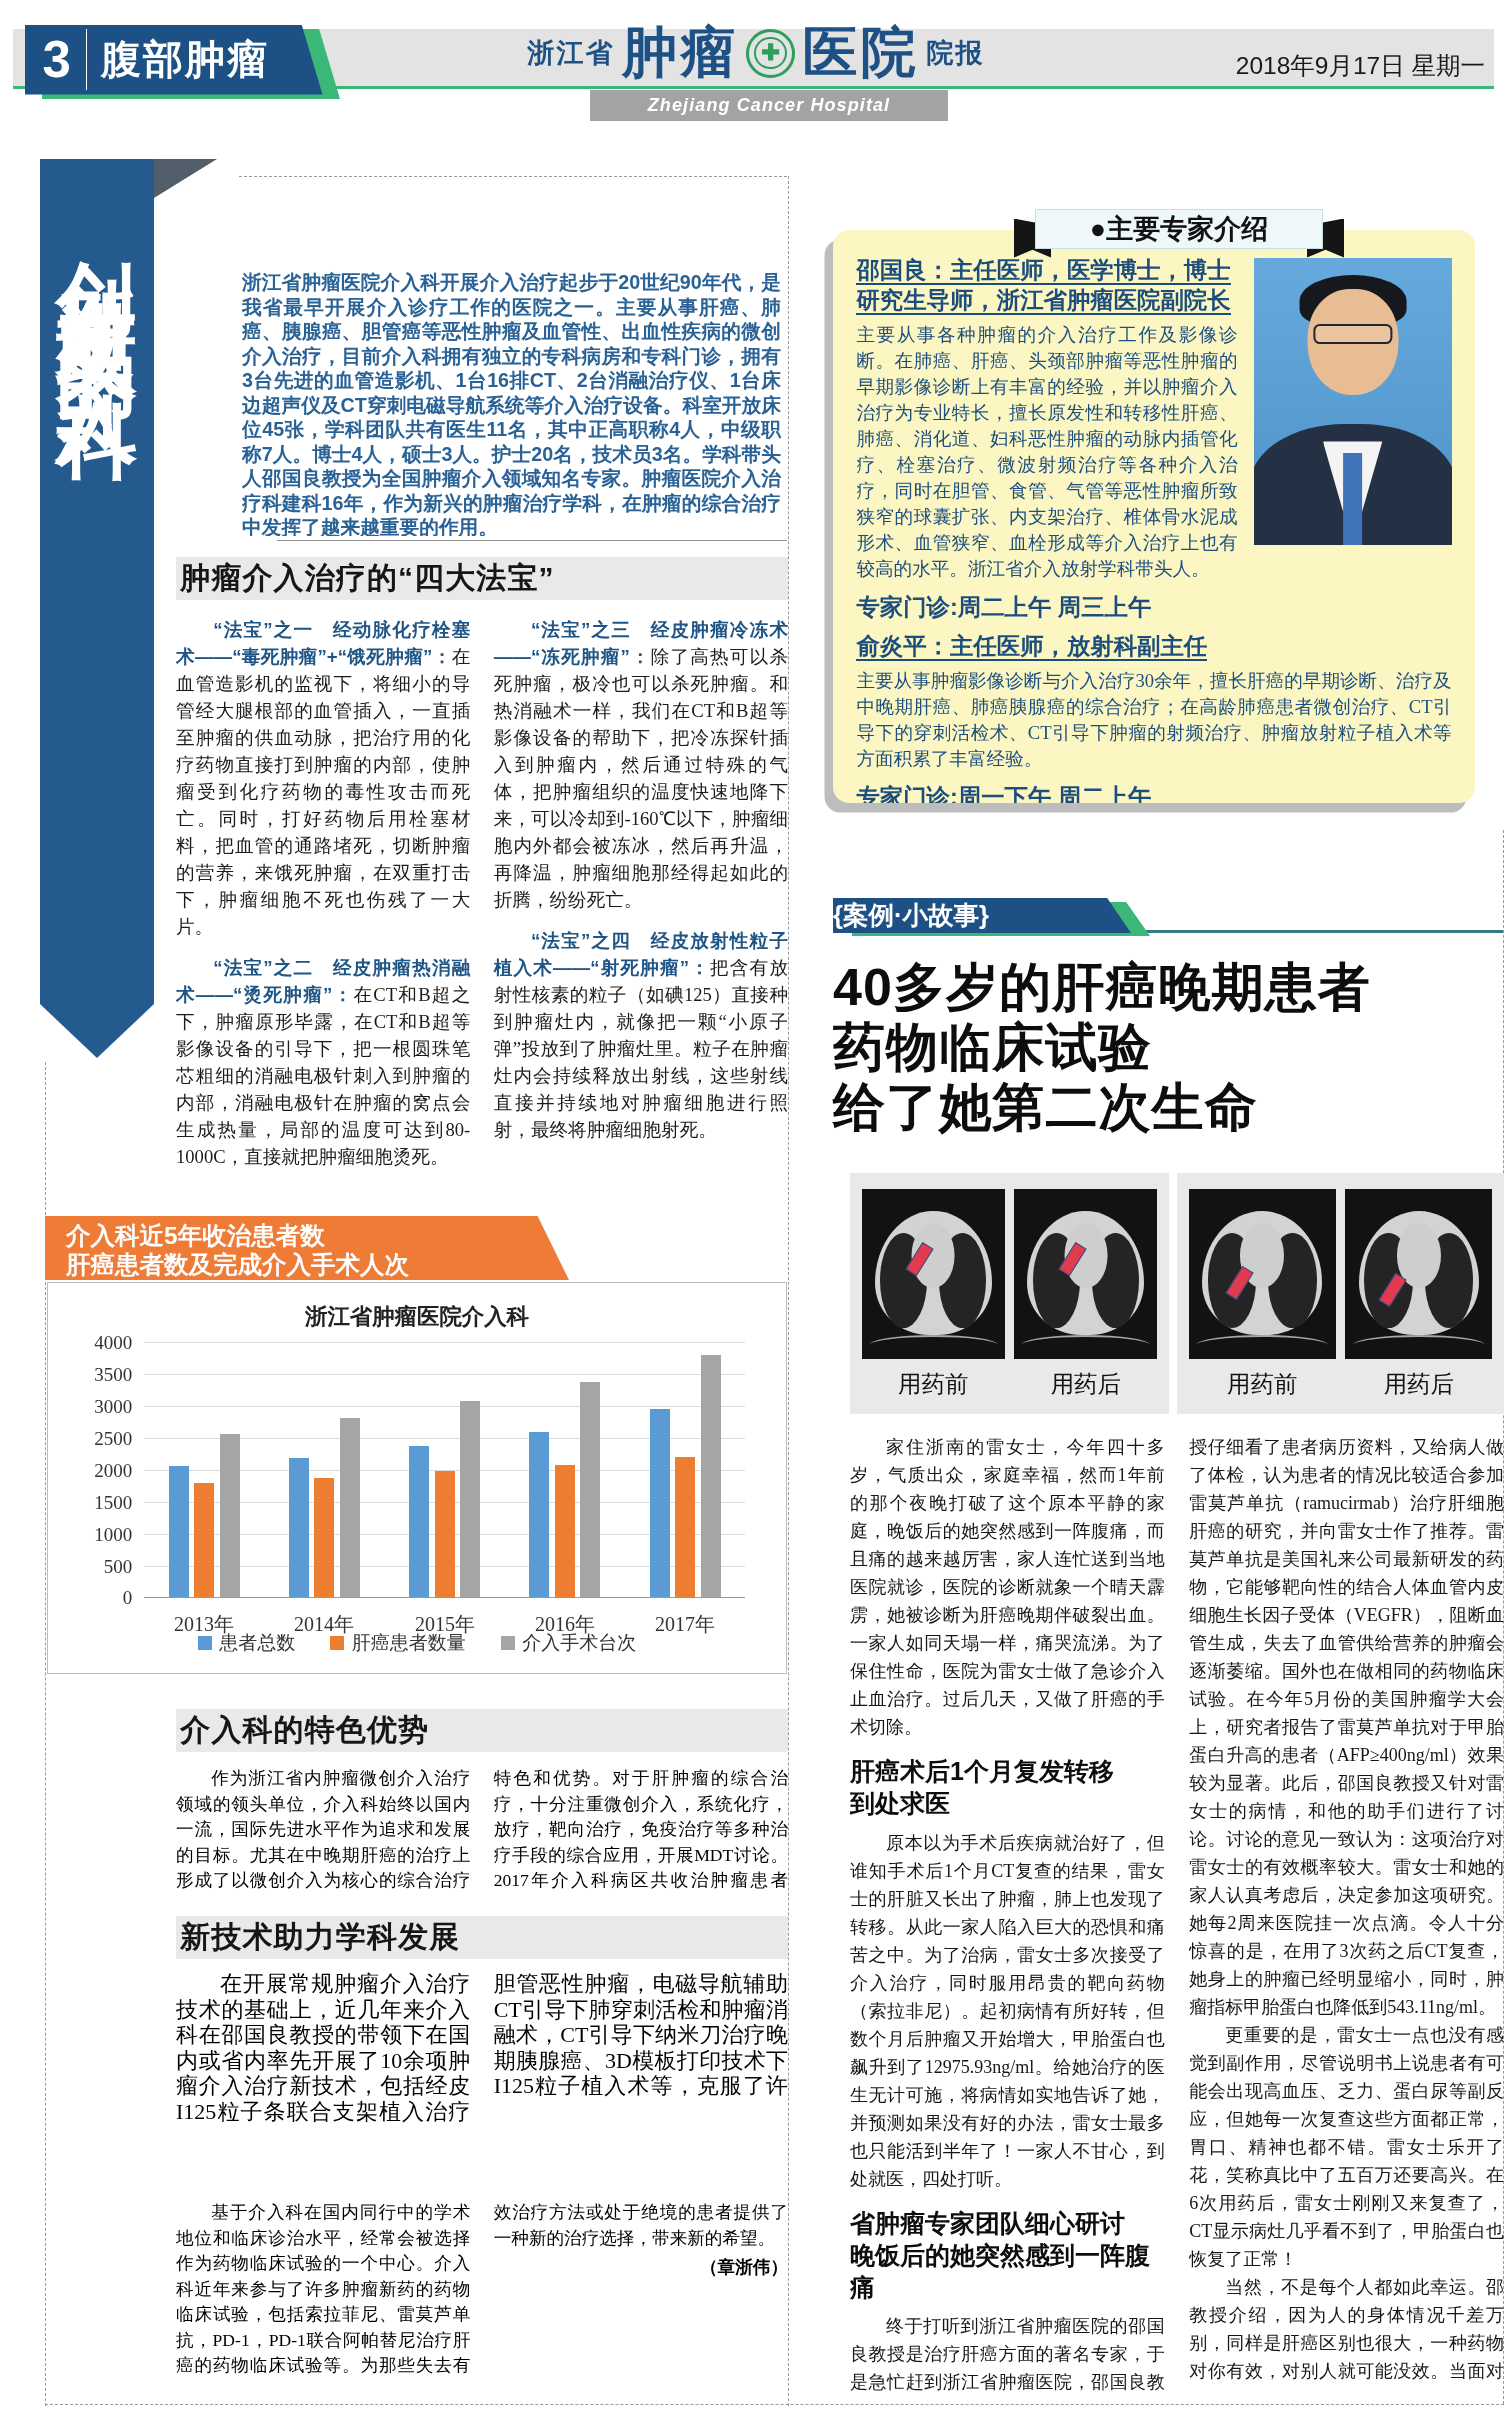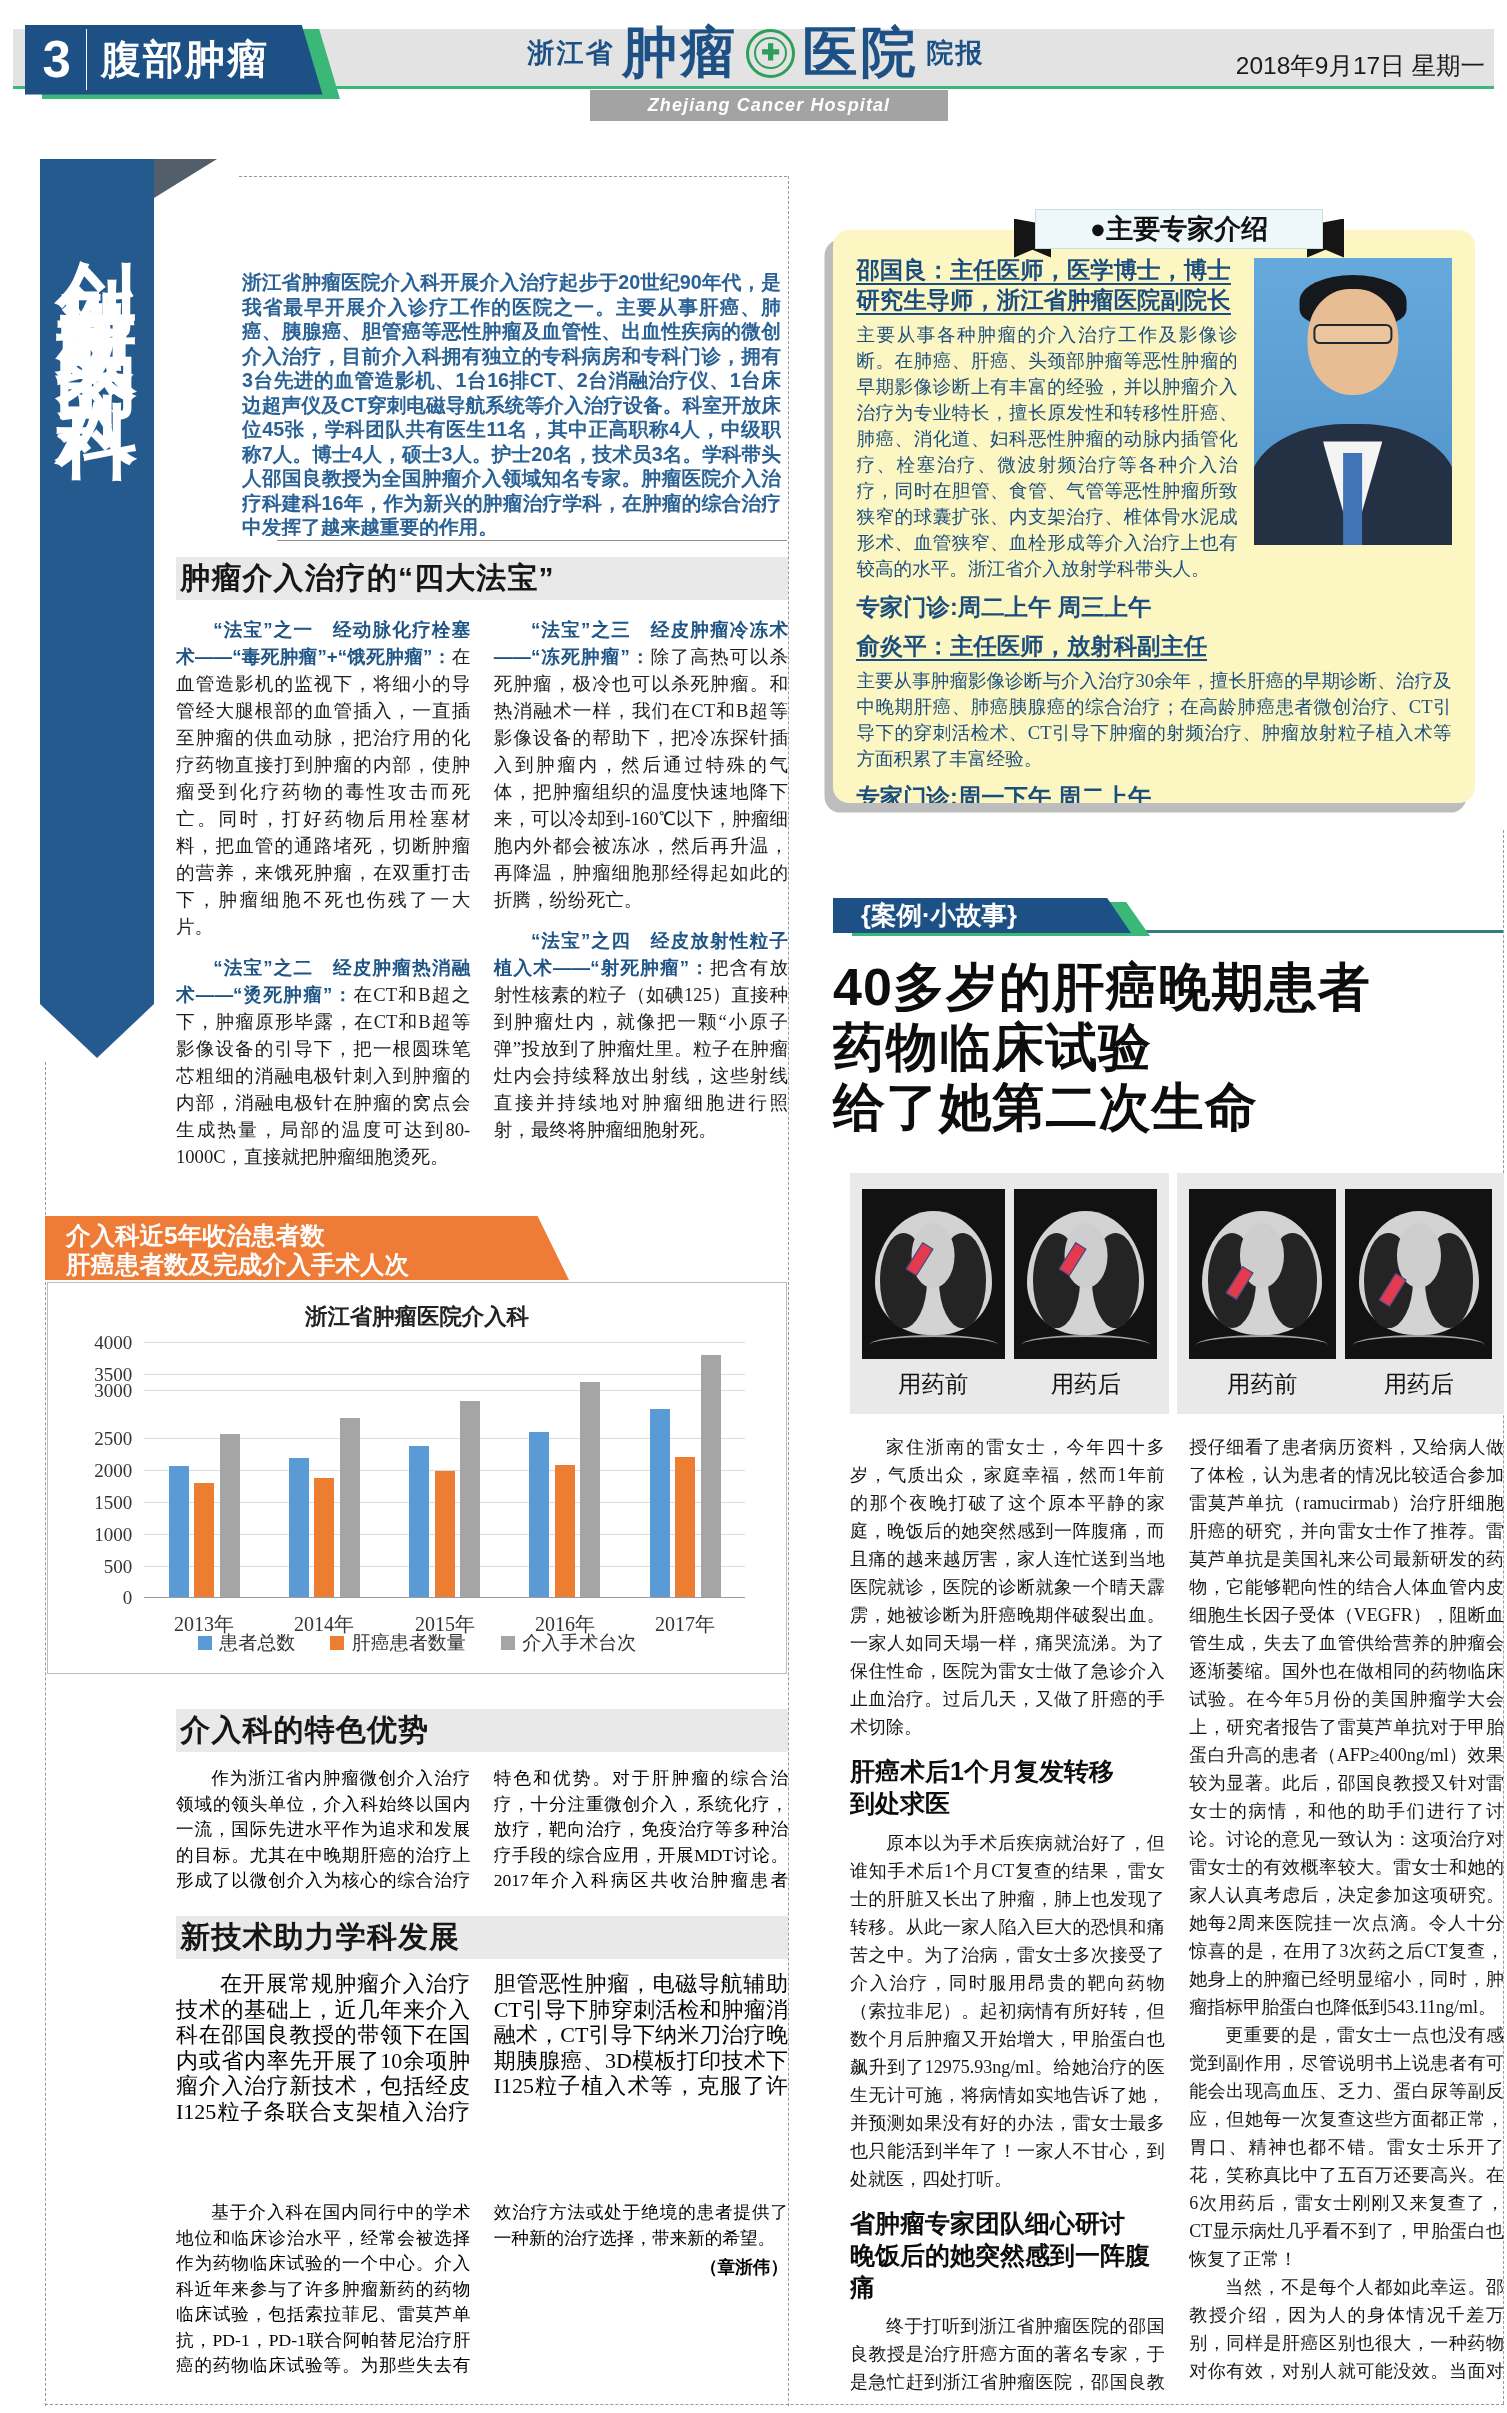--- a/index.html
+++ b/index.html
@@ -125,21 +125,21 @@
   .exp-clinic { color:#1c4e7d; font-family:"Liberation Sans", sans-serif; font-weight:bold; font-size:23.4px;
                 margin-top:8.5px; }
   .exp2 { margin-top:8px; }
 
   
   .teal-rule { position:absolute; left:833px; top:930px; width:670px; height:2.7px; background:#337c86; }
   .case-badge-accent { position:absolute; left:852px; top:902px; width:298px; height:34px; background:#3bb778;
                        clip-path:polygon(0 0, 92% 0, 100% 100%, 0 100%); }
   .case-badge { position:absolute; left:833px; top:898px; width:298px; height:35px; background:#1d5185; color:#fff;
                 clip-path:polygon(0 0, 92% 0, 100% 100%, 0 100%); display:flex; align-items:center;
-                padding-left:28px; font-family:"Liberation Sans", sans-serif; font-weight:bold; font-size:25.5px; }
+                padding-left:0; font-family:"Liberation Sans", sans-serif; font-weight:bold; font-size:25.5px; }
   .headline { position:absolute; left:833px; top:957px; width:671px; color:#0d0d0d; white-space:pre-line;
               font-family:"Liberation Sans", sans-serif; font-weight:bold; font-size:52px; line-height:60px;
               letter-spacing:1.1px; }
   .fig-panel { position:absolute; top:1173px; height:241px; background:#e9e9e9; display:flex; gap:9.6px;
                padding:16px 11.7px 0 11.7px; }
   .fp1 { left:850px; width:319px; }
   .fp2 { left:1177px; width:327px; }
   .fig-block { flex:1; display:flex; flex-direction:column; }
   .ct-image { position:relative; height:170px; background:#121212; overflow:hidden; }
   .ct-body { position:absolute; left:9%; right:9%; top:13%; bottom:14%; background:#d3d3d3;
@@ -223,21 +223,21 @@
         </div>
         <div class="gridline" style="top: 160px;">
           <span class="ylab" style="top: 0px;">1500</span>
         </div>
         <div class="gridline" style="top: 128px;">
           <span class="ylab" style="top: 0px;">2000</span>
         </div>
         <div class="gridline" style="top: 96px;">
           <span class="ylab" style="top: 0px;">2500</span>
         </div>
-        <div class="gridline" style="top: 48px;">
+        <div class="gridline" style="top: 64px;">
           <span class="ylab" style="top: 0px;">3000</span>
         </div>
         <div class="gridline" style="top: 32px;">
           <span class="ylab" style="top: 0px;">3500</span>
         </div>
         <div class="gridline" style="top: 0px;">
           <span class="ylab" style="top: 0px;">4000</span>
         </div>
         <div class="bar" style="left: 24.5px; width: 20px; height: 131px; background: rgb(91, 155, 213);"></div>
         <div class="bar" style="left: 50px; width: 20px; height: 114px; background: rgb(237, 125, 49);"></div>

